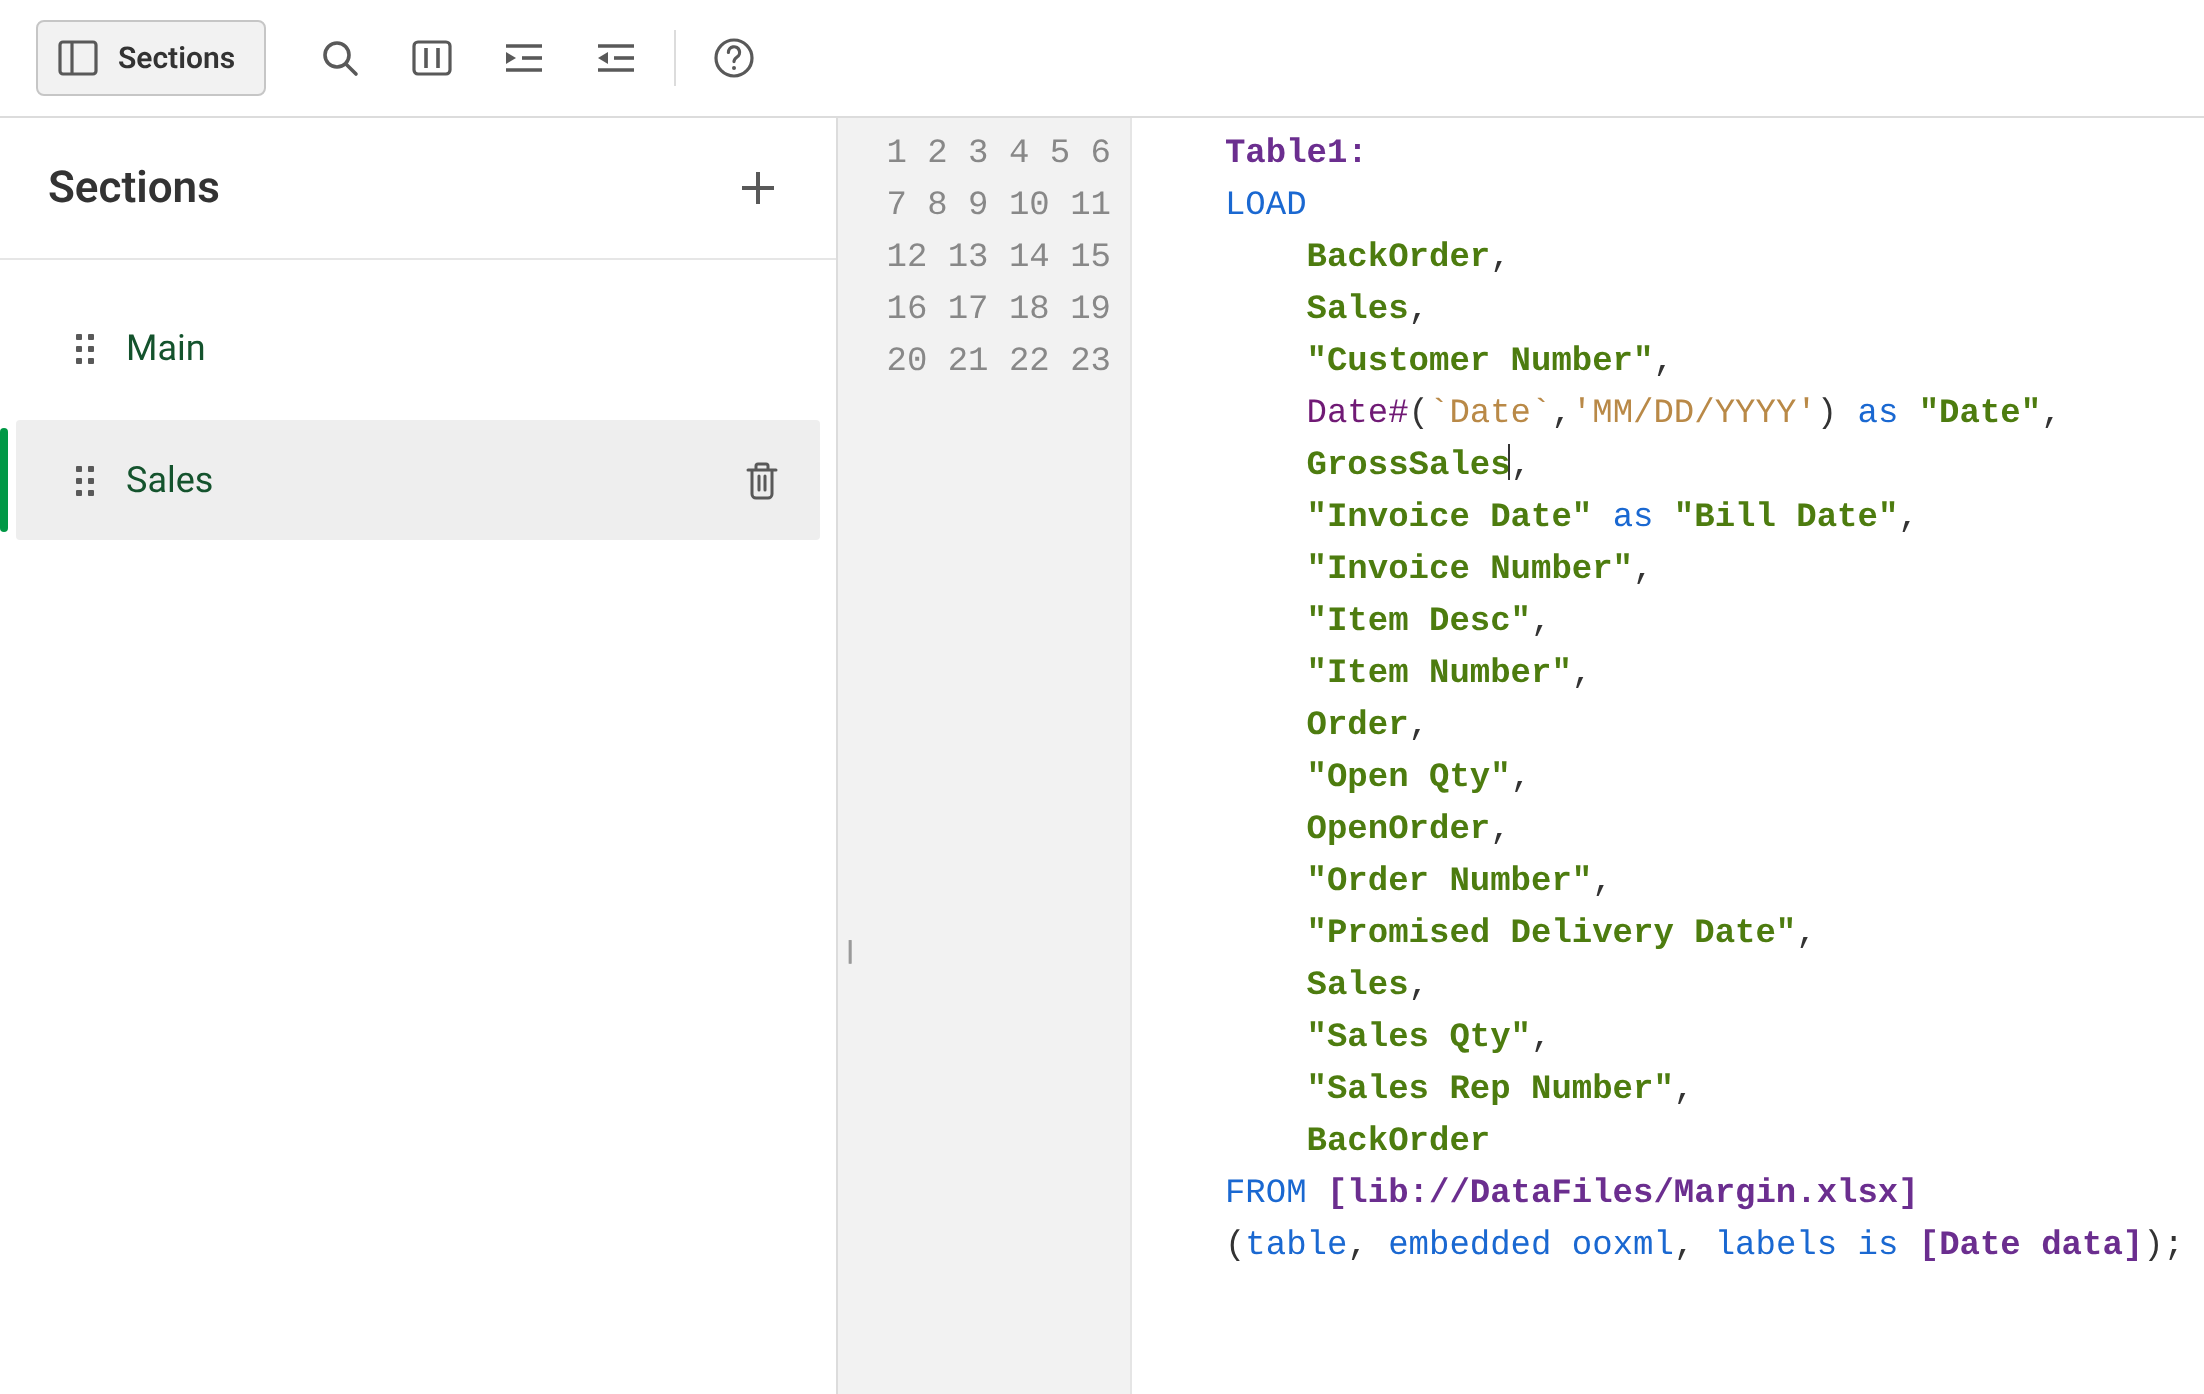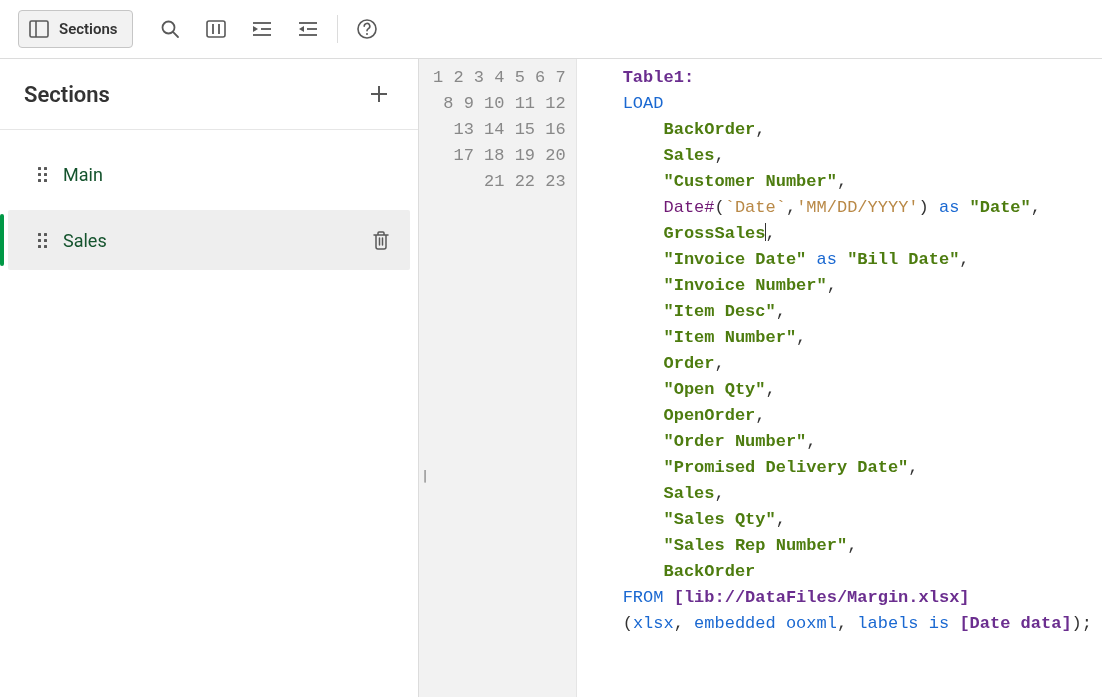--- a/index.html
+++ b/index.html
@@ -373,17 +373,17 @@
     <span class="tok-id">Order</span><span class="tok-punc">,</span>
     <span class="tok-id">"Open Qty"</span><span class="tok-punc">,</span>
     <span class="tok-id">OpenOrder</span><span class="tok-punc">,</span>
     <span class="tok-id">"Order Number"</span><span class="tok-punc">,</span>
     <span class="tok-id">"Promised Delivery Date"</span><span class="tok-punc">,</span>
     <span class="tok-id">Sales</span><span class="tok-punc">,</span>
     <span class="tok-id">"Sales Qty"</span><span class="tok-punc">,</span>
     <span class="tok-id">"Sales Rep Number"</span><span class="tok-punc">,</span>
     <span class="tok-id">BackOrder</span>
 <span class="tok-kw">FROM</span> <span class="tok-br">[lib://DataFiles/Margin.xlsx]</span>
-<span class="tok-punc">(</span><span class="tok-kw">xlsx</span><span class="tok-punc">, </span><span class="tok-kw">embedded</span> <span class="tok-kw">ooxml</span><span class="tok-punc">, </span><span class="tok-kw">labels</span> <span class="tok-kw">is</span> <span class="tok-br">[Date data]</span><span class="tok-punc">);</span>
+<span class="tok-punc">(</span><span class="tok-kw">table</span><span class="tok-punc">, </span><span class="tok-kw">embedded</span> <span class="tok-kw">ooxml</span><span class="tok-punc">, </span><span class="tok-kw">labels</span> <span class="tok-kw">is</span> <span class="tok-br">[Date data]</span><span class="tok-punc">);</span>
 </div>
   </div>
 
 </div>
 
 </body></html>

